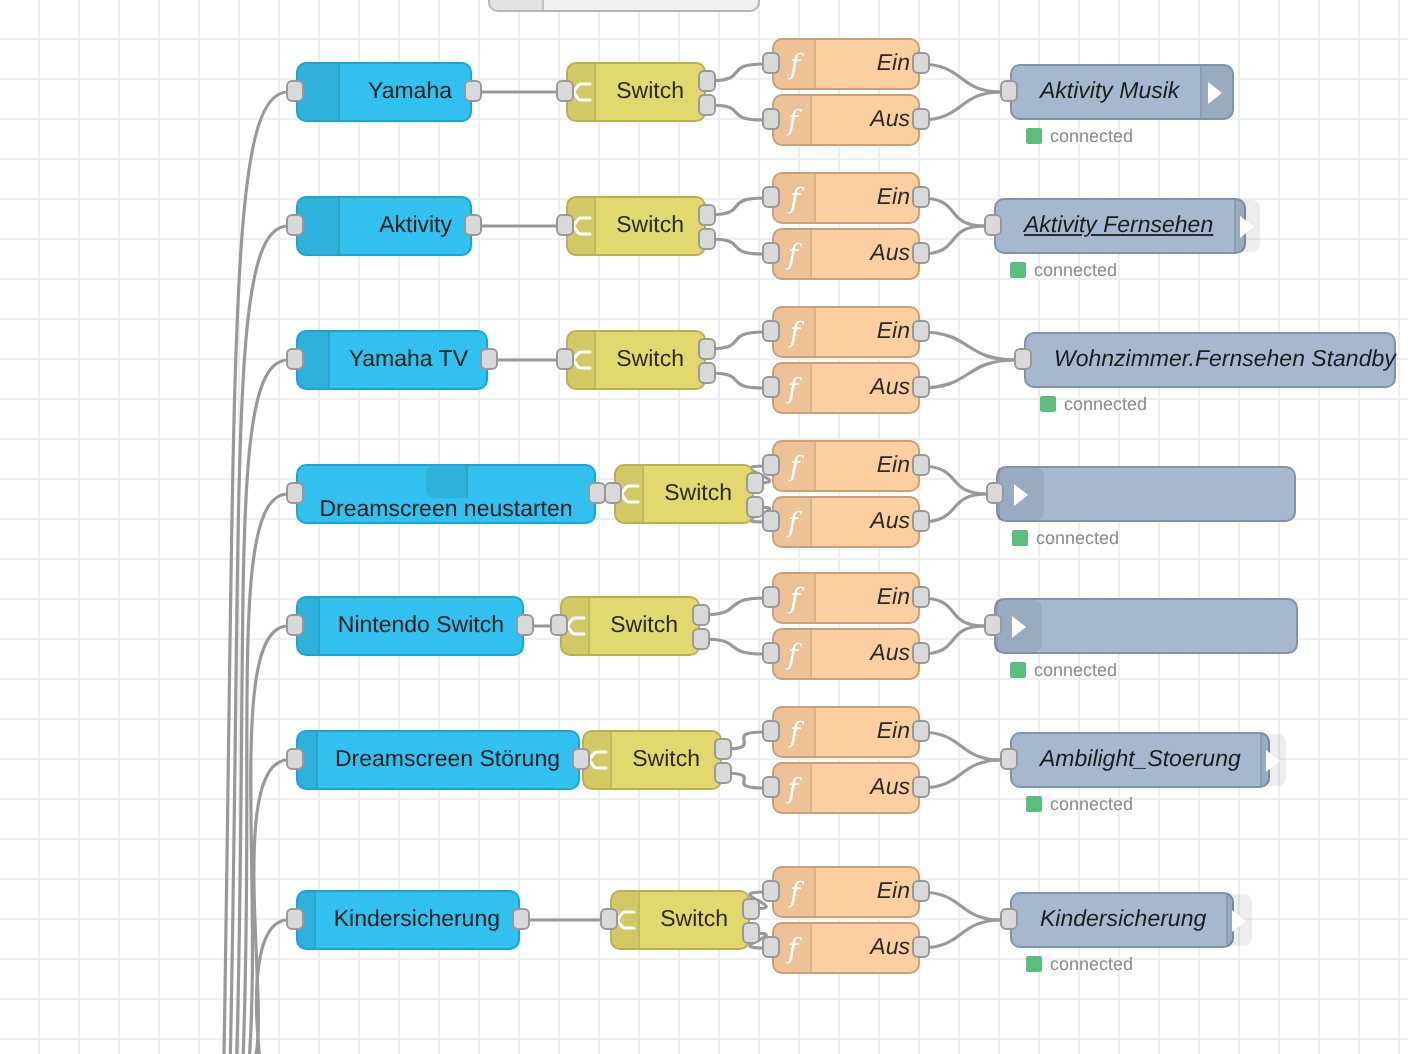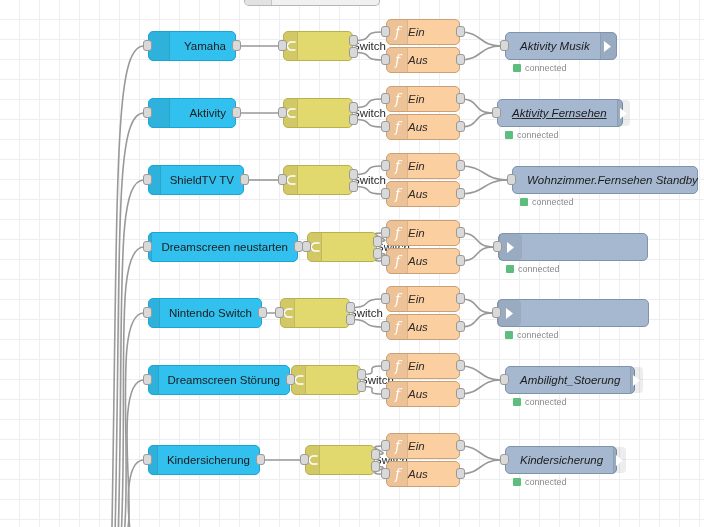--- a/index.html
+++ b/index.html
@@ -68,45 +68,45 @@
     border-right: 1px solid rgba(0,0,0,0.08);
     border-radius: 4px 0 0 4px;
     display: flex;
     align-items: center;
     justify-content: center;
   }
   .node-switch .label {
     flex: 1;
     text-align: center;
     padding: 0 10px;
-    margin-left: 44px;
   }
   
   .node-fn {
     background: #fbcfa0;
     border-color: #c9a077;
     width: 74px;
     height: 26px;
   }
   .node-fn .icobox {
     width: 20px;
     height: 100%;
     background: rgba(0,0,0,0.06);
     border-right: 1px solid rgba(0,0,0,0.08);
     border-radius: 4px 0 0 4px;
     display: flex;
     align-items: center;
     justify-content: center;
   }
   .node-fn .label {
     flex: 1;
-    text-align: left;
+    text-align: right;
     font-style: italic;
     font-size: 11.5px;
     padding-right: 4px;
+    padding-left: 29px;
   }
   
   .node-out {
     background: #a5b8d0;
     border-color: #7f93ad;
     height: 28px;
   }
   .node-out .label {
     flex: 1;
     text-align: center;
@@ -320,21 +320,21 @@
           </svg>
         </div>
       </div>
       <div class="port" style="left: 492px; top: 107px;"></div>
       <div class="status" style="left: 505px; top: 130px;">
         <span class="dot"></span>
         <span>connected</span>
       </div>
       <div class="node node-in" style="left: 148px; top: 165px; width: 96px;">
         <div class="stripe"></div>
-        <div class="label">ShieldTV TV</div>
+        <div class="label">Yamaha TV</div>
       </div>
       <div class="port" style="left: 143px; top: 174px;"></div>
       <div class="port" style="left: 240px; top: 174px;"></div>
       <div class="node node-switch" style="left: 283px; top: 165px; width: 70px;">
         <div class="icobox">
           <svg width="13" height="14" viewBox="0 0 13 14">
             <path d="M11,3 L6.5,3 C4,3 4,7 2,7 C4,7 4,11 6.5,11 L11,11" fill="none" stroke="#fff" stroke-width="1.6" stroke-linecap="round"></path>
             <circle cx="2" cy="7" r="1.6" fill="#fff"></circle>
           </svg>
         </div>
@@ -364,21 +364,21 @@
       <div class="port" style="left: 381px; top: 188px;"></div>
       <div class="port" style="left: 456px; top: 188px;"></div>
       <div class="node node-out" style="left: 512px; top: 166px; width: 186px;">
         <div class="label">Wohnzimmer.Fernsehen Standby</div>
       </div>
       <div class="port" style="left: 507px; top: 174px;"></div>
       <div class="status" style="left: 520px; top: 197px;">
         <span class="dot"></span>
         <span>connected</span>
       </div>
-      <div class="node node-in" style="left: 148px; top: 232px; width: 150px;">
+      <div class="node node-in" style="left: 148px; top: 232px; width: 150px; flex-direction: column;">
         <div class="stripe"></div>
         <div class="label">Dreamscreen neustarten</div>
       </div>
       <div class="port" style="left: 143px; top: 241px;"></div>
       <div class="port" style="left: 294px; top: 241px;"></div>
       <div class="node node-switch" style="left: 307px; top: 232px; width: 70px;">
         <div class="icobox">
           <svg width="13" height="14" viewBox="0 0 13 14">
             <path d="M11,3 L6.5,3 C4,3 4,7 2,7 C4,7 4,11 6.5,11 L11,11" fill="none" stroke="#fff" stroke-width="1.6" stroke-linecap="round"></path>
             <circle cx="2" cy="7" r="1.6" fill="#fff"></circle>

